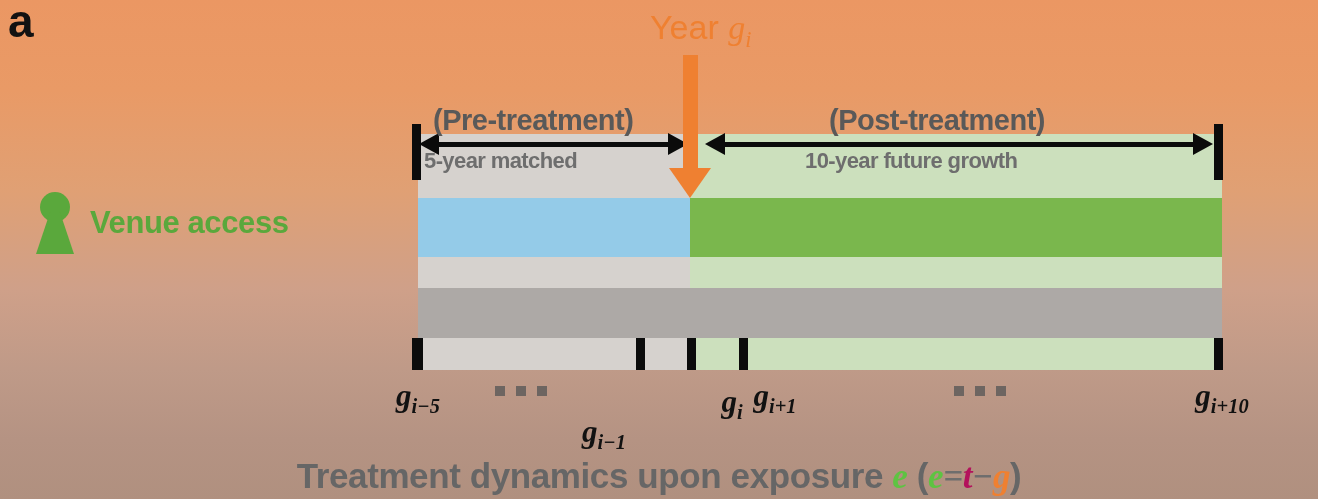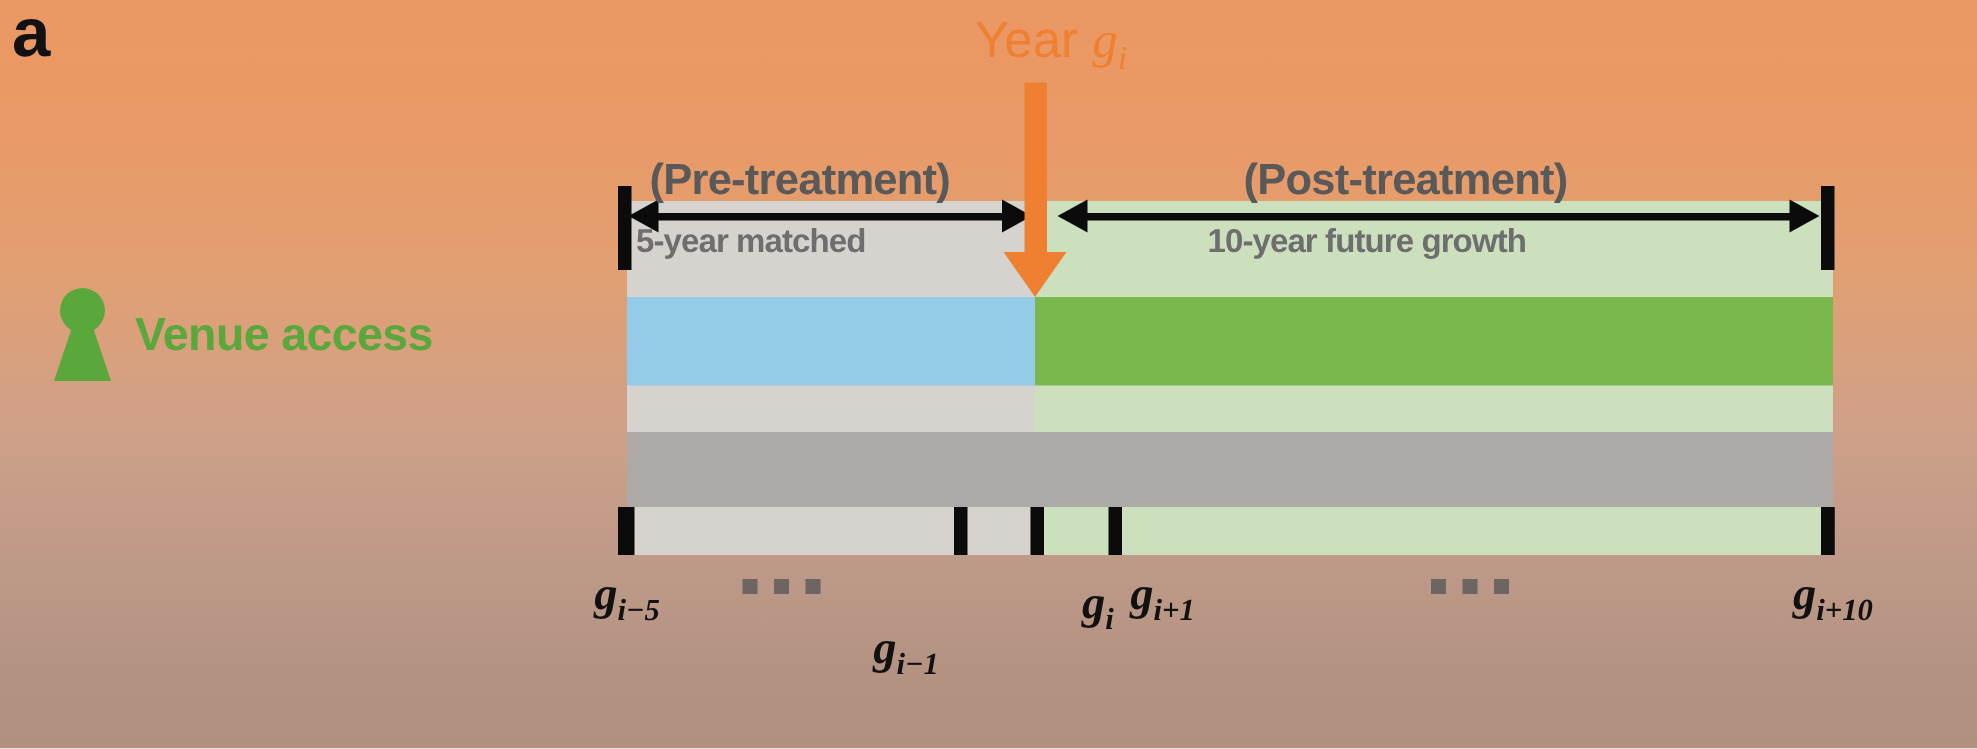--- a/index.html
+++ b/index.html
@@ -274,14 +274,17 @@
     <i></i>
       <i></i>
       <i></i>
   </div>
   <div class="ellipsis" style="left:980px; top:386px;">
     <i></i>
       <i></i>
       <i></i>
   </div>
 
+  <div class="caption">
+    <span>Treatment dynamics upon exposure </span><span class="mth" style="color:#5ec342;">e</span><span> (</span><span class="mth" style="color:#5ec342;">e</span><span class="mth" style="color:#6d6d6d;">=</span><span class="mth" style="color:#b3125c;">t</span><span class="mth" style="color:#6d6d6d;">−</span><span class="mth" style="color:#ef8031;">g</span><span>)</span>
+  </div>
 
 </div>
 
 </body></html>

